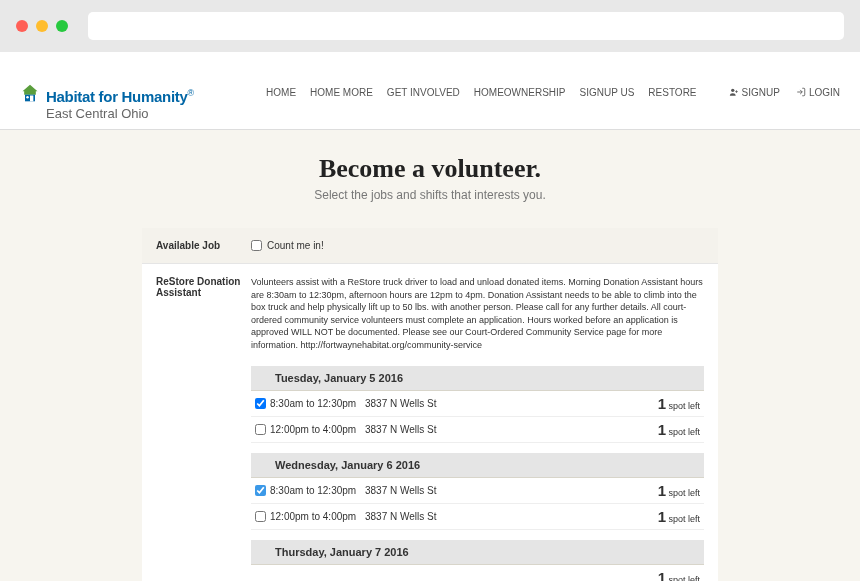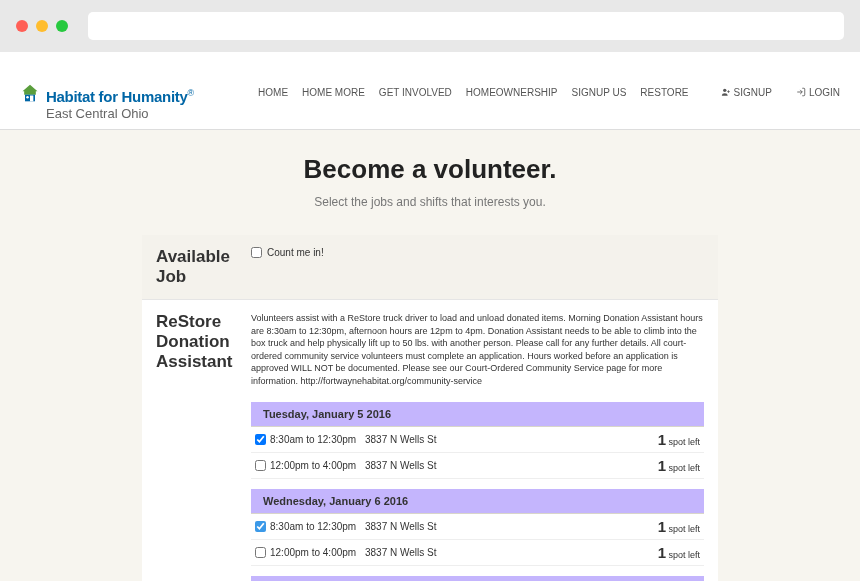--- a/index.html
+++ b/index.html
@@ -67,82 +67,83 @@
       font-size: 10px;
       color: #555;
     }
     .nav a {
       text-decoration: none;
       color: #555;
       cursor: pointer;
     }
     .auth-links {
       display: flex;
-      gap: 24px;
+      gap: 16px;
     }
     .auth-link {
       display: inline-flex;
       align-items: center;
       gap: 3px;
       font-size: 10px;
       color: #555;
     }
     .content-bg {
       background: #f7f5ef;
       padding-bottom: 40px;
     }
     .hero {
       text-align: center;
       padding: 24px 20px 26px;
     }
     .hero-title {
       font-size: 26px;
       font-weight: bold;
       color: #222;
-      margin-bottom: 10px;
+      margin-bottom: 4px;
+      font-family: Liberation Serif, serif;
     }
     .hero-sub {
       font-size: 12px;
       color: #777;
     }
     .main-panel {
       width: 576px;
       margin: 0 auto;
       background: #fff;
     }
     .section-row {
       display: flex;
       border-bottom: 1px solid #e5e5e5;
       padding: 12px 14px;
       background: #f4f2ec;
     }
     .section-left {
       width: 95px;
       flex-shrink: 0;
-      font-size: 17px;
+      font-size: 10px;
       font-weight: bold;
       color: #333;
     }
     .section-right {
       flex: 1;
       font-size: 10px;
       color: #333;
     }
     .count-me-row {
       display: flex;
       gap: 5px;
     }
     .desc-text {
       font-size: 9px;
       color: #333;
       line-height: 1.4;
     }
     .date-header {
-      background: #c4b5fd;
-      padding: 6px 12px;
+      background: #e5e5e5;
+      padding: 6px 24px;
       font-size: 11px;
       font-weight: bold;
       color: #333;
       margin-top: 10px;
       border-bottom: 1px solid #d8d5ca;
     }
     .date-header:first-of-type { margin-top: 14px; }
     .shift-row {
       display: flex;
       align-items: center;

